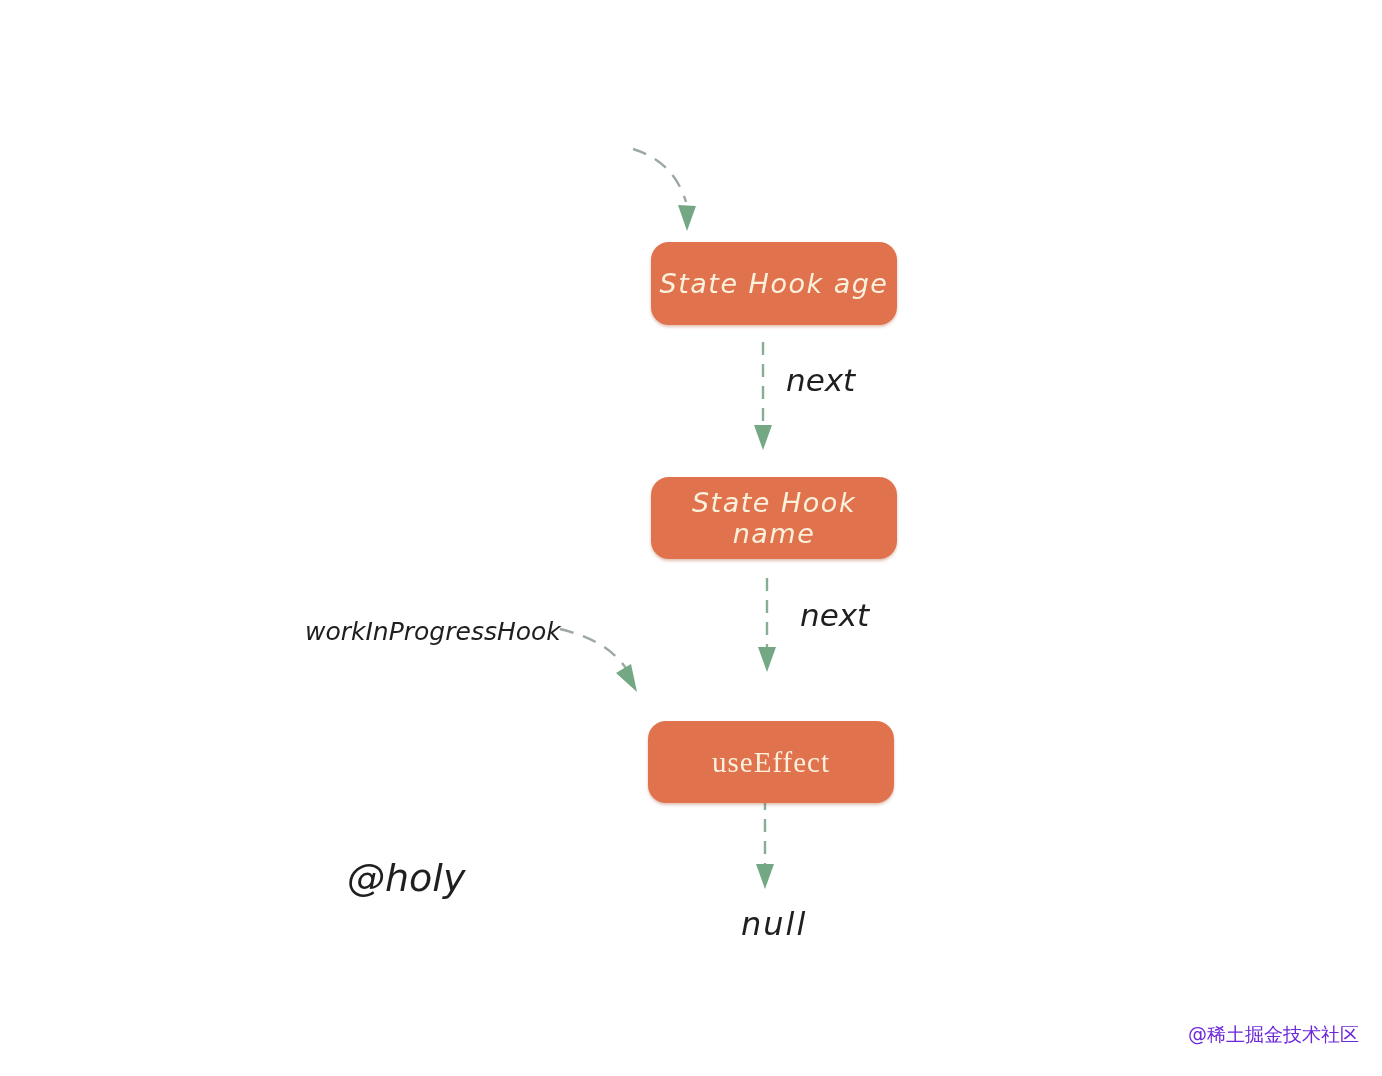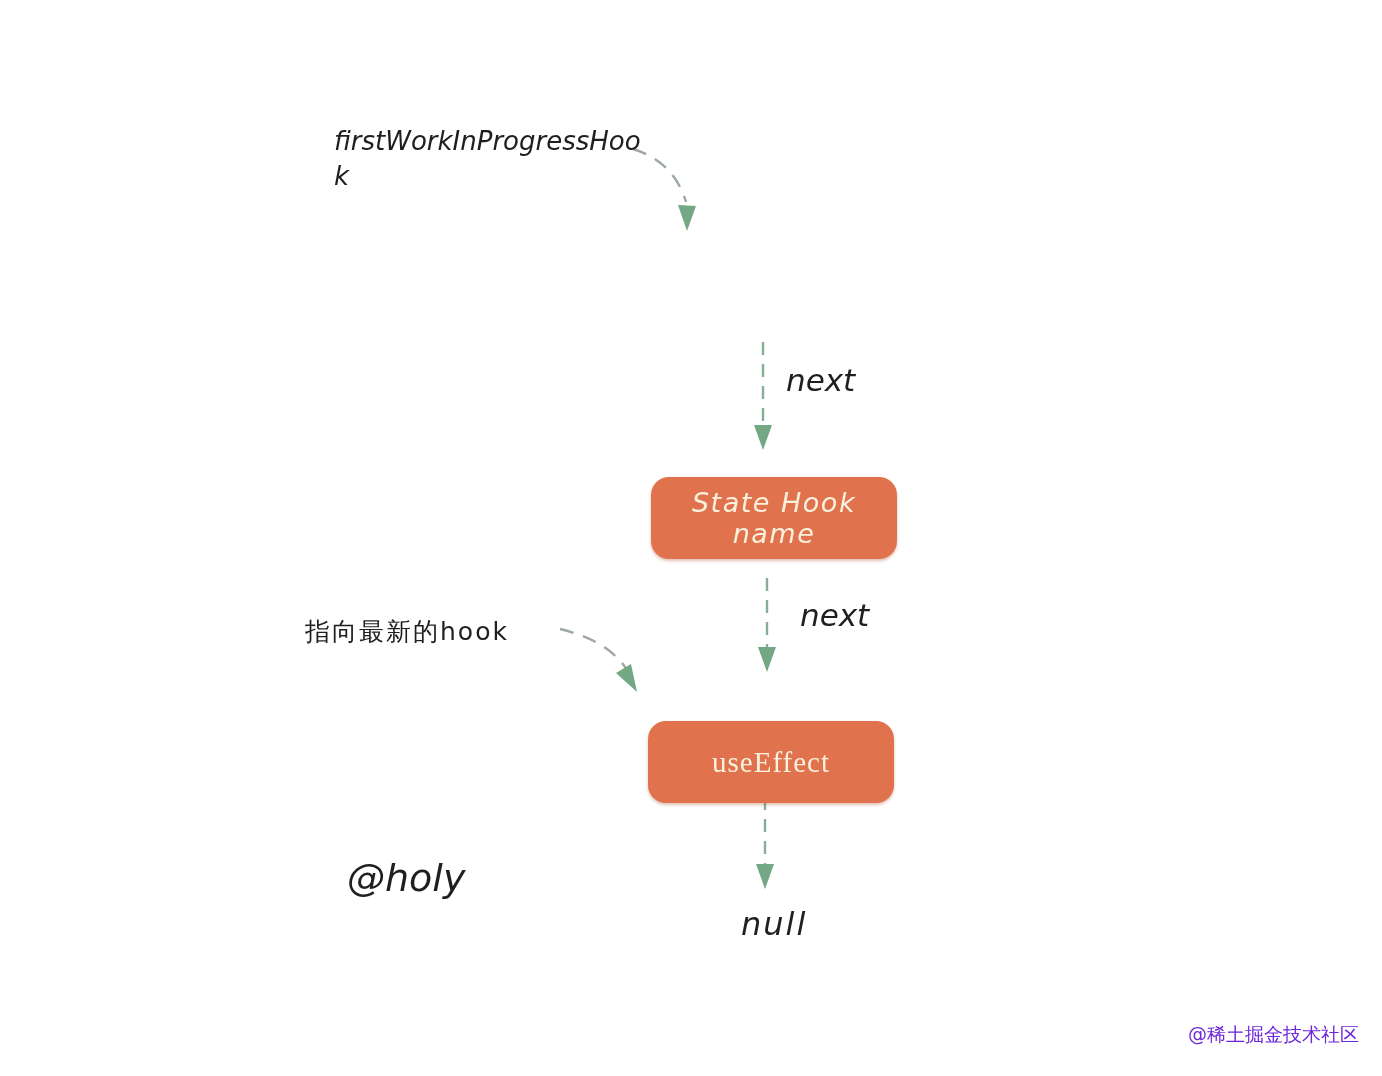--- a/index.html
+++ b/index.html
@@ -116,33 +116,35 @@
       <path d="M 560 629 C 597 638 617 653 629 673" fill="none" stroke="#9da8a1" stroke-width="2.4" stroke-dasharray="14 10"></path>
       <polygon points="637,692 631,664 616,673" fill="#74a783"></polygon>
     </g>
 
     <g>
       <line x1="765" y1="797" x2="765" y2="864" stroke="#87ad97" stroke-width="2.4" stroke-dasharray="13 9"></line>
       <polygon points="765,889 756,864 774,864" fill="#74a783"></polygon>
     </g>
   </svg>
 
-  <div class="hand-text first-pointer">firstWorkInProgressHook</div>
 
+  <div class="node node-hand node-age">
+    <span>State Hook age</span>
+  </div>
 
   <div class="hand-text edge-label-1">next</div>
 
   <div class="node node-hand node-name">
     <span>State Hook name</span>
   </div>
 
   <div class="hand-text edge-label-2">next</div>
 
   <div class="hand-text wip-pointer">
-    <div class="cjk-line">指向最新的hook</div>
+    <div>workInProgressHook</div>
   </div>
 
   <div class="node node-serif node-effect">
     <span>useEffect</span>
   </div>
 
   <div class="hand-text null-label">null</div>
 
   <div class="hand-text author">@holy</div>
 

